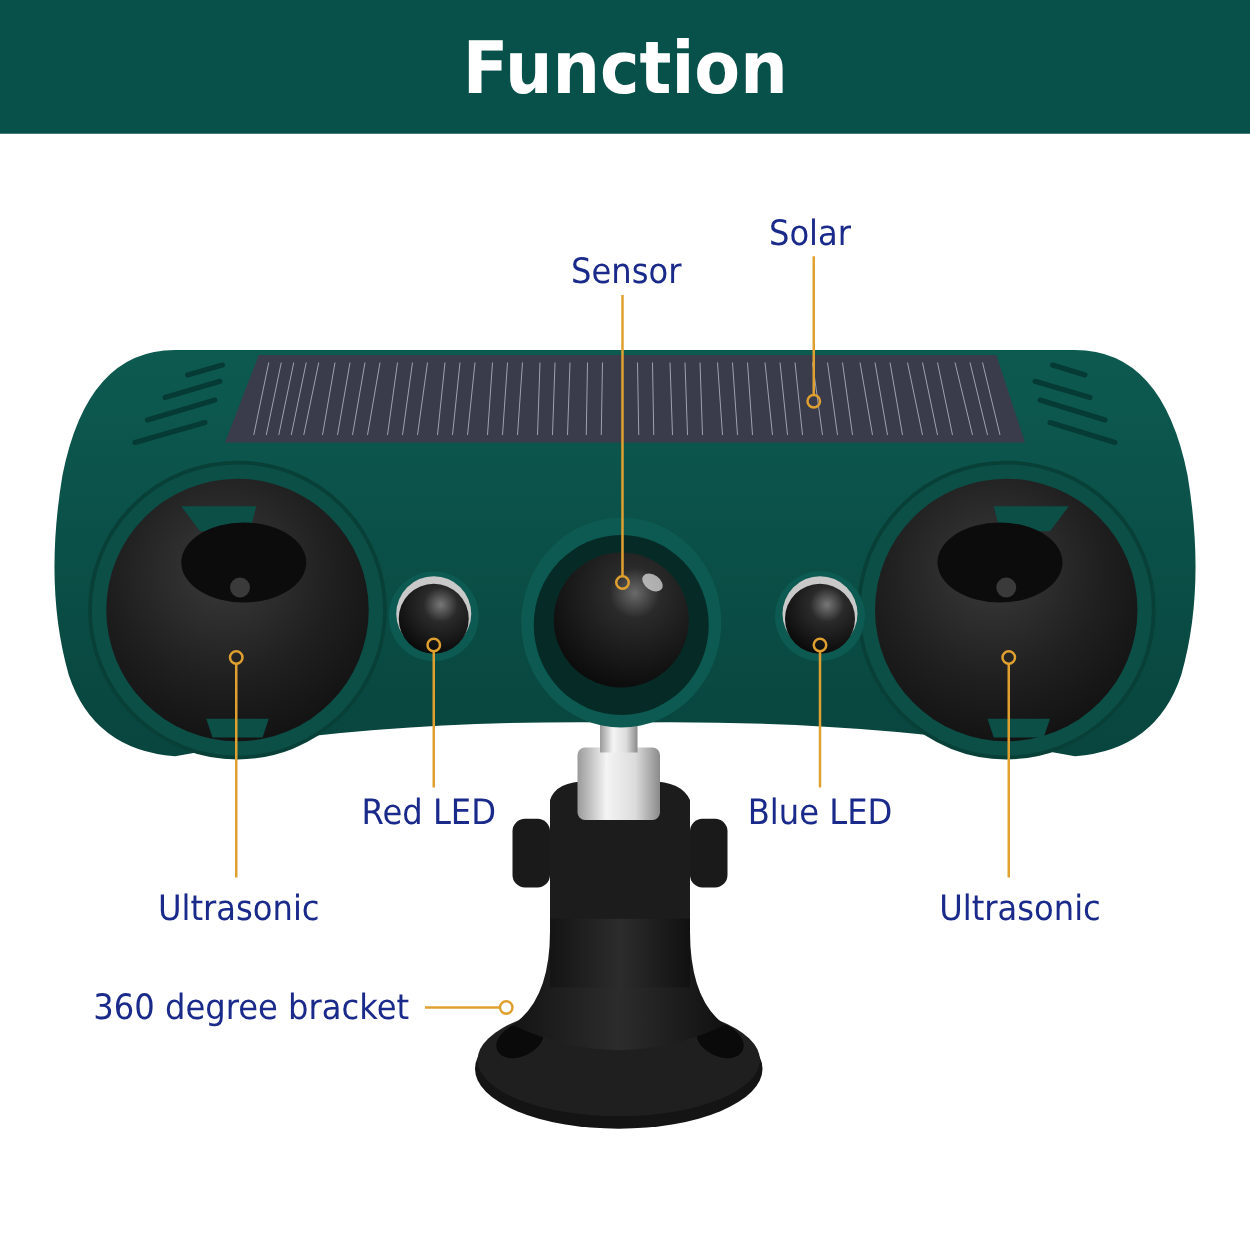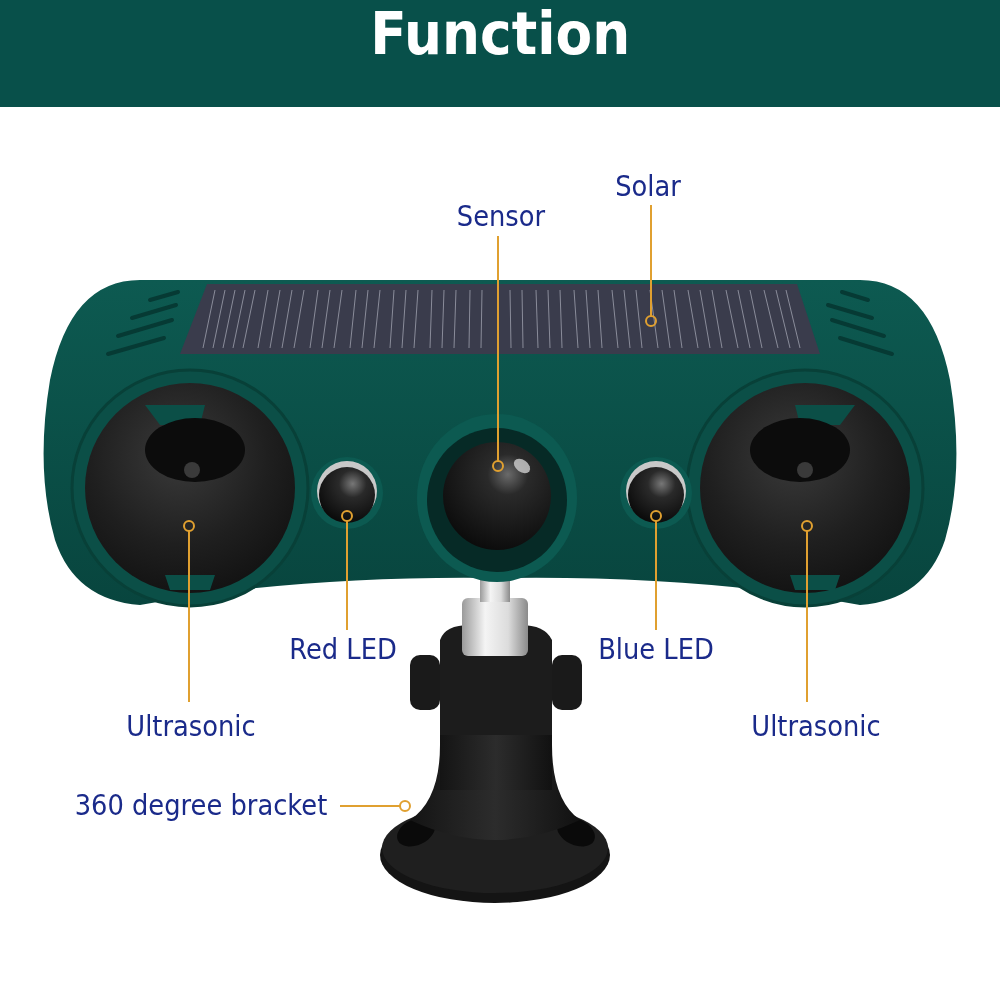--- a/index.html
+++ b/index.html
@@ -1,19 +1,19 @@
 <!DOCTYPE html>
 <html><head>
 <meta charset="utf-8">
 <style>
   html, body { margin: 0; padding: 0; background: #ffffff; }
   body { width: 1000px; height: 1000px; position: relative; overflow: hidden;
          font-family: "DejaVu Sans", "Liberation Sans", sans-serif; }
   .header { position: absolute; left: 0; top: 0; width: 1000px; height: 107px;
-            background: #08504a; display: flex; justify-content: center; }
+            background: #08504a; display: flex; align-items: center; justify-content: center; }
   .header-title { color: #ffffff; font-size: 58px; font-weight: 600; letter-spacing: 0px;
                   font-family: "DejaVu Sans", sans-serif; transform: scaleX(0.92); }
   svg.product { position: absolute; left: 0; top: 0; }
   .label { position: absolute; color: #1a2a8a; font-size: 28px; white-space: nowrap;
            font-family: "DejaVu Sans", sans-serif; transform: translateX(-50%) scaleX(0.92);
            transform-origin: center; line-height: 1; }
 </style>
 </head>
 <body>
 

